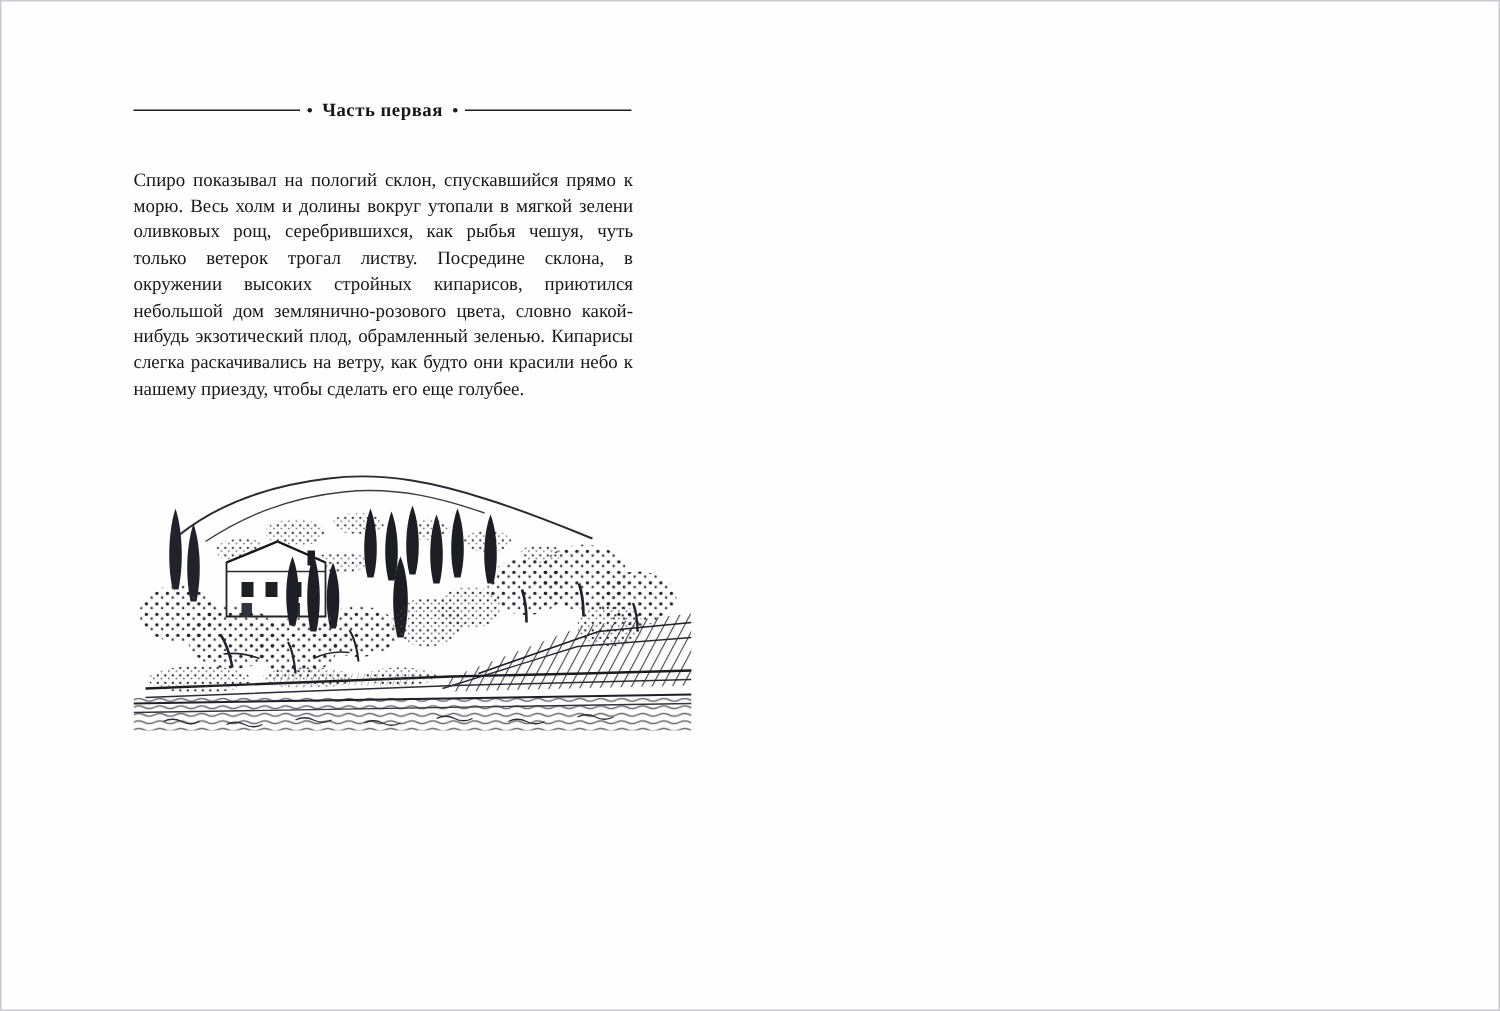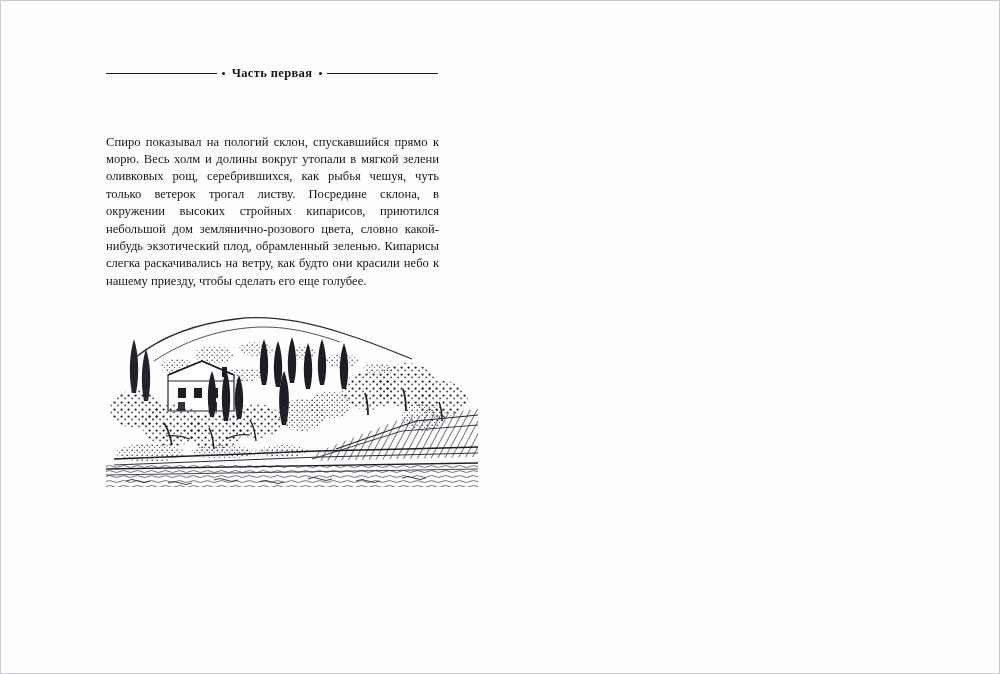--- a/index.html
+++ b/index.html
@@ -23,21 +23,21 @@
     background: #fefeff;
   }
 
   
   .page {
     position: absolute;
     top: 0;
     height: 674px;
     box-sizing: border-box;
   }
-  .page-left  { left: 0;   width: 500px; margin-left: 17px; }
+  .page-left  { left: 0;   width: 500px; }
   .page-right { left: 500px; width: 500px; }
 
   
   .running-head {
     position: absolute;
     left: 88px;
     top: 62px;
     width: 332px;
     height: 20px;
     display: flex;
@@ -74,21 +74,21 @@
     line-height: 17.4px;
     color: #16161b;
     text-align: justify;
     text-justify: inter-word;
     hyphens: manual;
   }
 
   #left-paragraph {
     position: absolute;
     left: 88px;
-    top: 120px;
+    top: 98px;
     width: 333px;
   }
 
   
   .illus-left {
     position: absolute;
     left: 88px;
     top: 288px;
     width: 372px;
     height: 200px;

